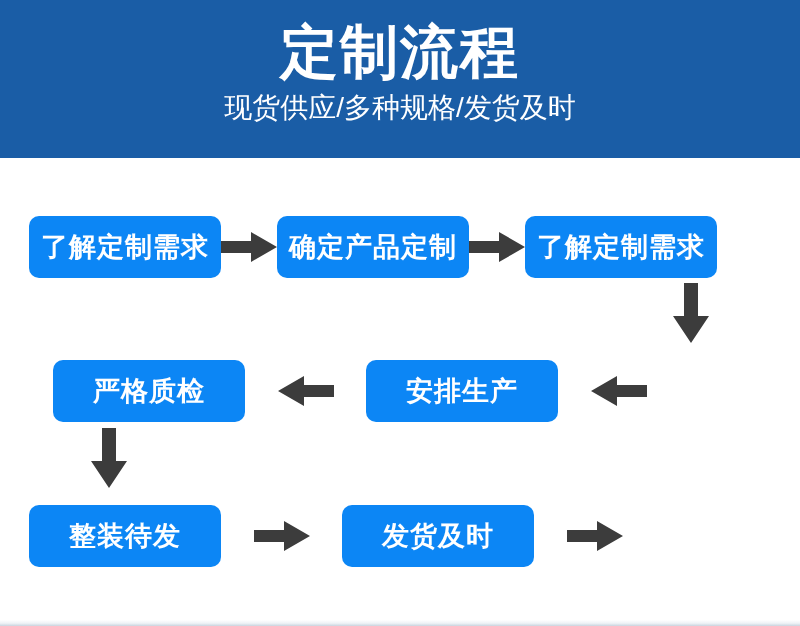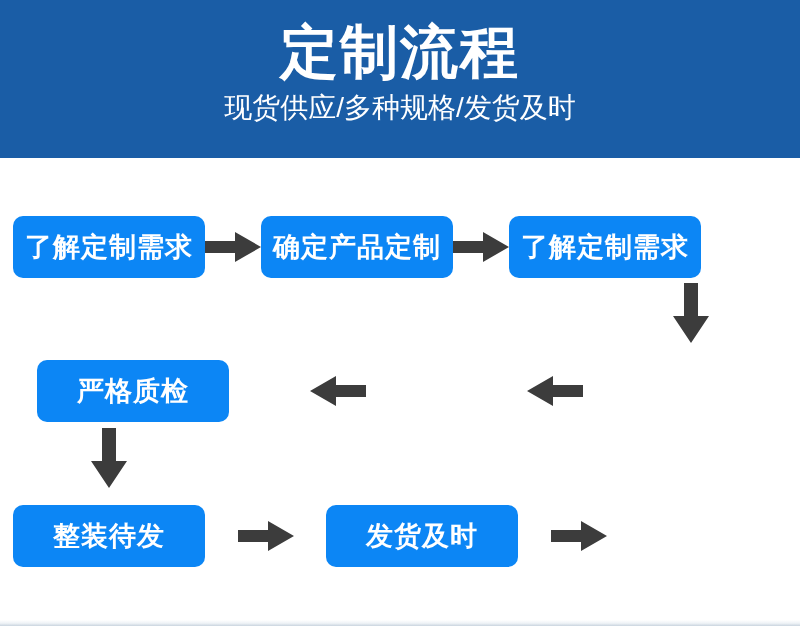--- a/index.html
+++ b/index.html
@@ -51,21 +51,21 @@
   .flow {
     position: absolute;
     left: 0;
     top: 158px;
     width: 800px;
     height: 460px;
   }
 
   .flow-row {
     position: absolute;
-    left: 0;
+    left: 16px;
     width: 652px;
     height: 62px;
     display: flex;
     align-items: center;
     text-align: center;
   }
   .row-1 { top: 58px; }
   .row-2 { top: 202px; margin-left: 24px; }
   .row-3 { top: 347px; }
 
@@ -180,20 +180,23 @@
     <div class="node">
       <span>严格质检</span>
     </div>
 
     <div class="gap">
       <svg class="arrow-h" viewBox="0 0 56 34">
         <polygon class="arrow-shape" points="56,11 26,11 26,2 0,17 26,32 26,23 56,23"></polygon>
       </svg>
     </div>
 
+    <div class="node">
+      <span>安排生产</span>
+    </div>
 
     <div class="gap">
       <svg class="arrow-h" viewBox="0 0 56 34">
         <polygon class="arrow-shape" points="56,11 26,11 26,2 0,17 26,32 26,23 56,23"></polygon>
       </svg>
     </div>
 
 
     <div class="edge-pad"></div>
   </div>

